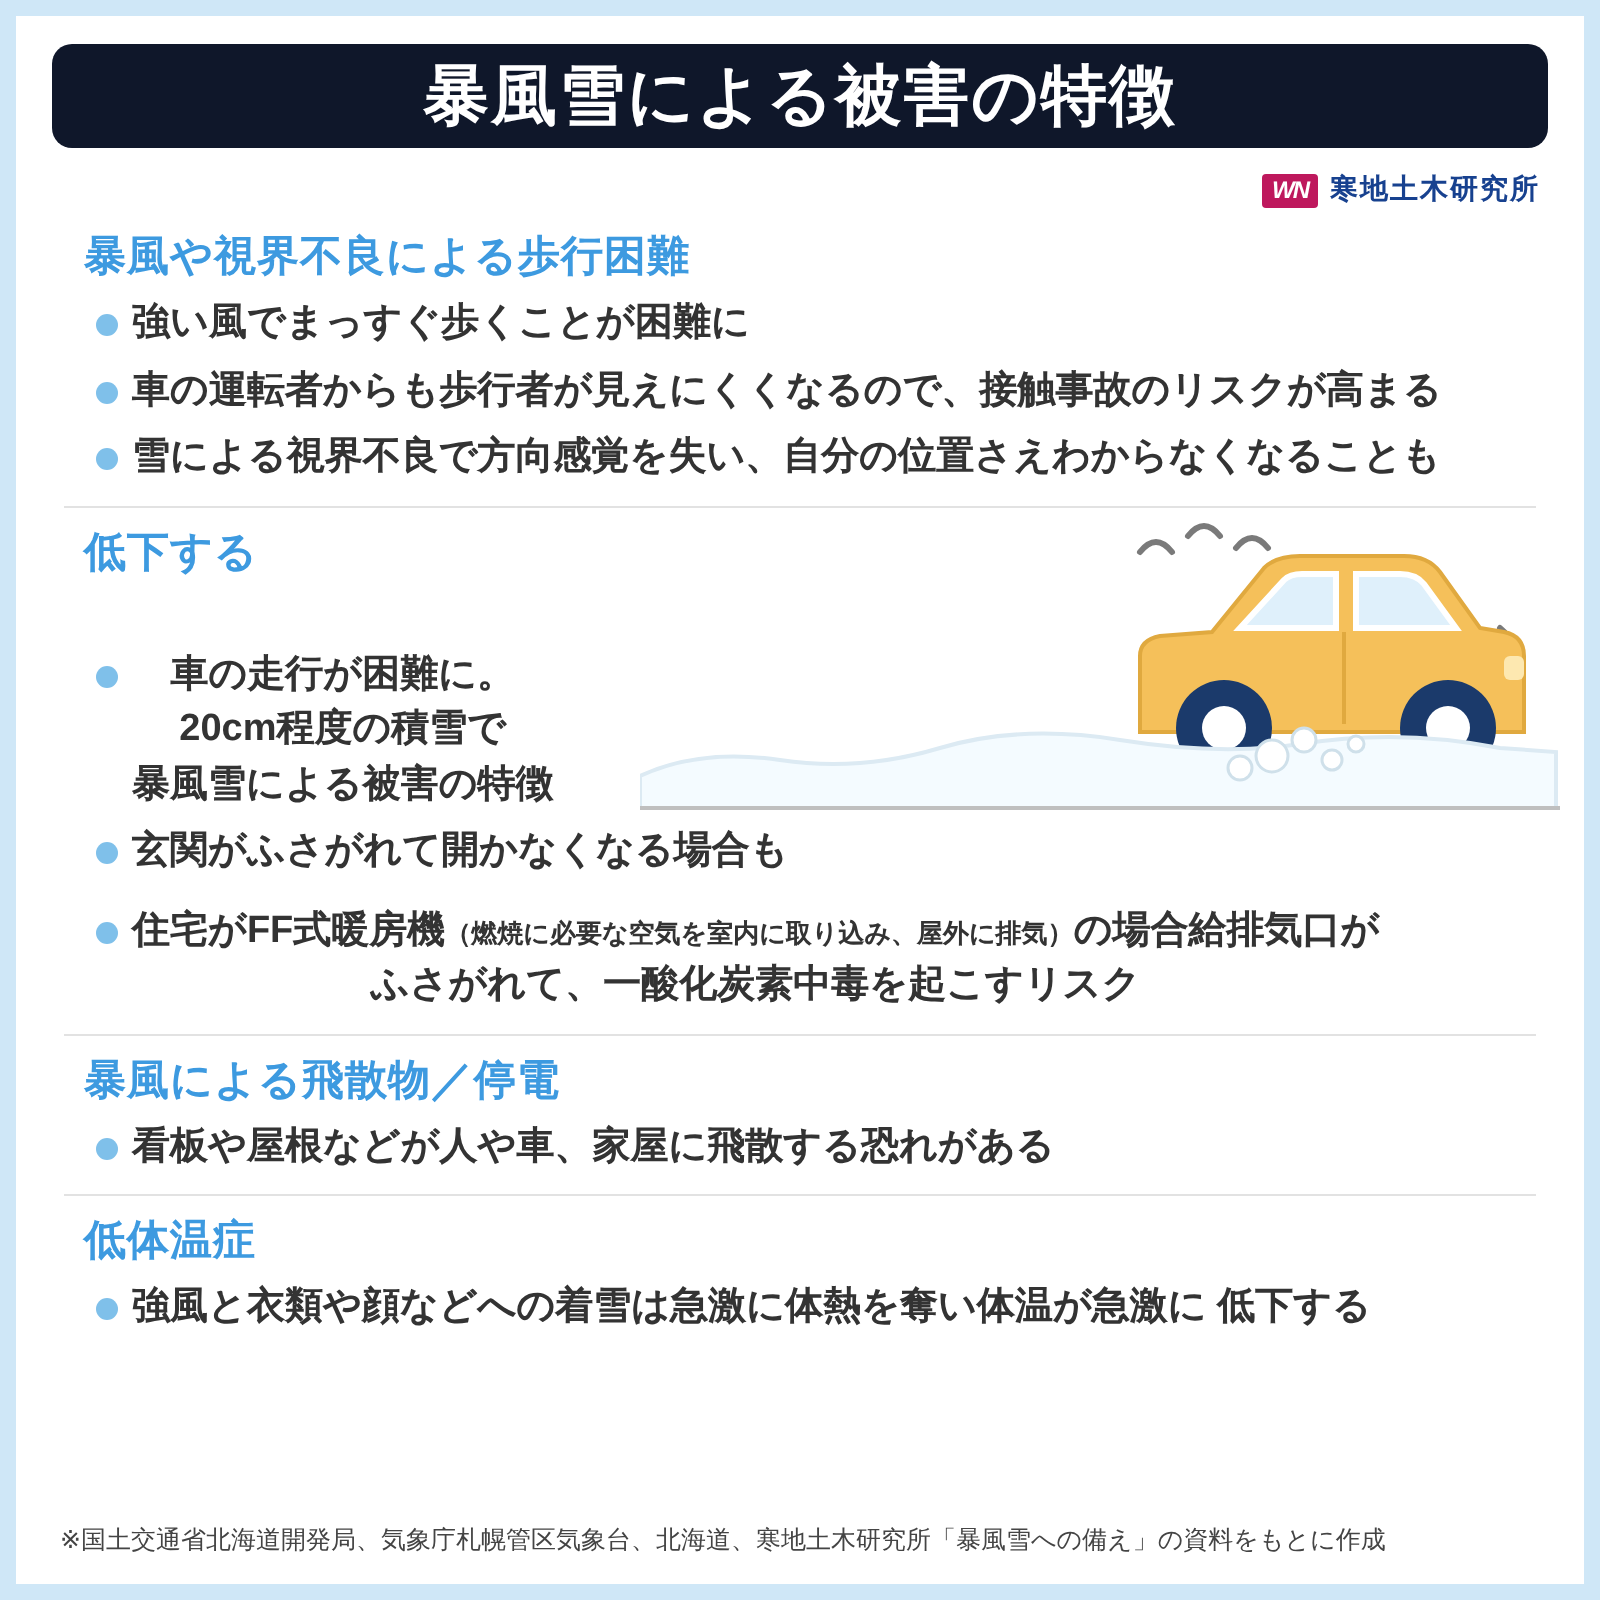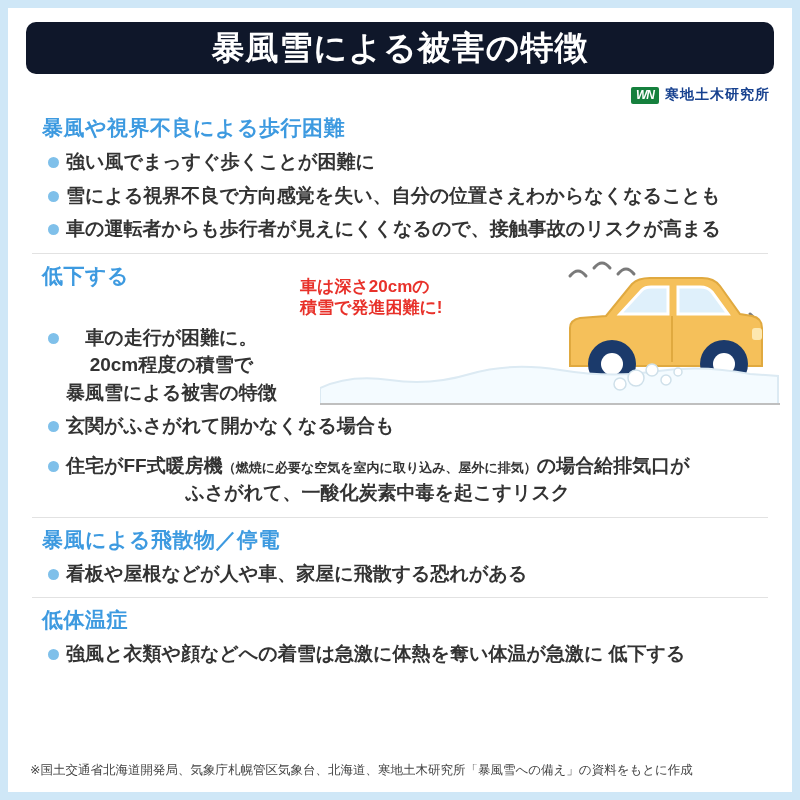--- a/index.html
+++ b/index.html
@@ -43,21 +43,21 @@
   }
 
   
   .logo-row{
     height:34px;
     display:flex;align-items:center;justify-content:flex-end;
     padding-right:14px;
     margin-top:4px;
   }
   .logo-mark{
-    background:#15803d;
+    background:#be185d;
     color:#ffffff;
     font-size:12px;
     font-weight:bold;
     font-style:italic;
     padding:2px 5px 3px 5px;
     border-radius:2px;
     letter-spacing:-1px;
     line-height:1;
   }
   .logo-text{
@@ -160,25 +160,25 @@
 
     <div class="section">
       <div class="sec-title">暴風や視界不良による歩行困難</div>
       <ul class="bullets">
         <li class="bullet">
           <span class="dot"></span>
           <span class="btext">強い風でまっすぐ歩くことが困難に</span>
         </li>
         <li class="bullet">
           <span class="dot"></span>
+          <span class="btext">車の運転者からも歩行者が見えにくくなるので、接触事故のリスクが高まる</span>
+        </li>
+        <li class="bullet">
+          <span class="dot"></span>
           <span class="btext">雪による視界不良で方向感覚を失い、自分の位置さえわからなくなることも</span>
-        </li>
-        <li class="bullet">
-          <span class="dot"></span>
-          <span class="btext">車の運転者からも歩行者が見えにくくなるので、接触事故のリスクが高まる</span>
         </li>
       </ul>
     </div>
 
     <div class="divider"></div>
 
     <div class="section sec2-wrap">
 
       <div class="illus">
         <svg width="460" height="170" viewBox="0 0 460 170" xmlns="http://www.w3.org/2000/svg">
@@ -211,24 +211,20 @@
           <g fill="#ffffff" stroke="#cfe0ea" stroke-width="1.5">
             <circle cx="316" cy="124" r="8"></circle>
             <circle cx="332" cy="116" r="6"></circle>
             <circle cx="346" cy="126" r="5"></circle>
             <circle cx="358" cy="118" r="4"></circle>
             <circle cx="300" cy="130" r="6"></circle>
           </g>
         </svg>
       </div>
 
-      <div class="callout">
-        <div>車は深さ20cmの</div>
-        <div>積雪で発進困難に!</div>
-      </div>
 
       <div class="sec-title">低下する</div>
 
       <ul class="bullets">
         <li class="bullet sec2-left">
           <span class="dot"></span>
           <span class="btext">
             <span>車の走行が困難に。</span><br>
             <span>20cm程度の積雪で</span><br>
             <span>暴風雪による被害の特徴</span>

